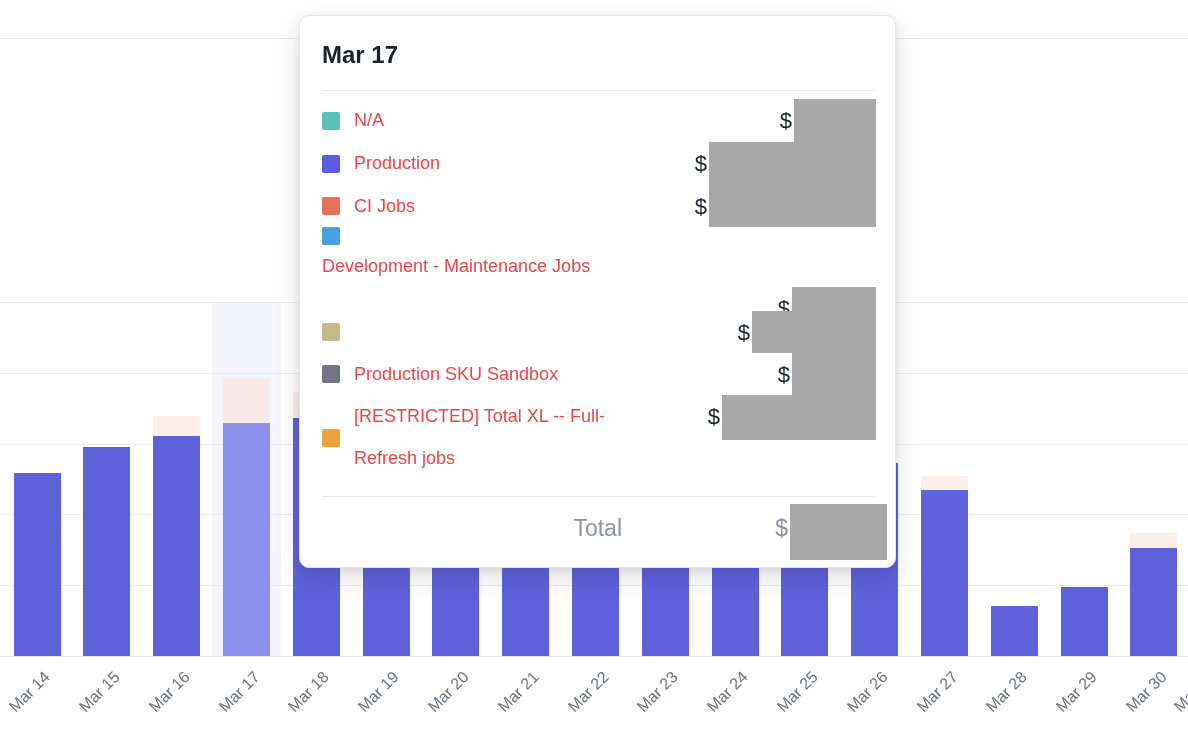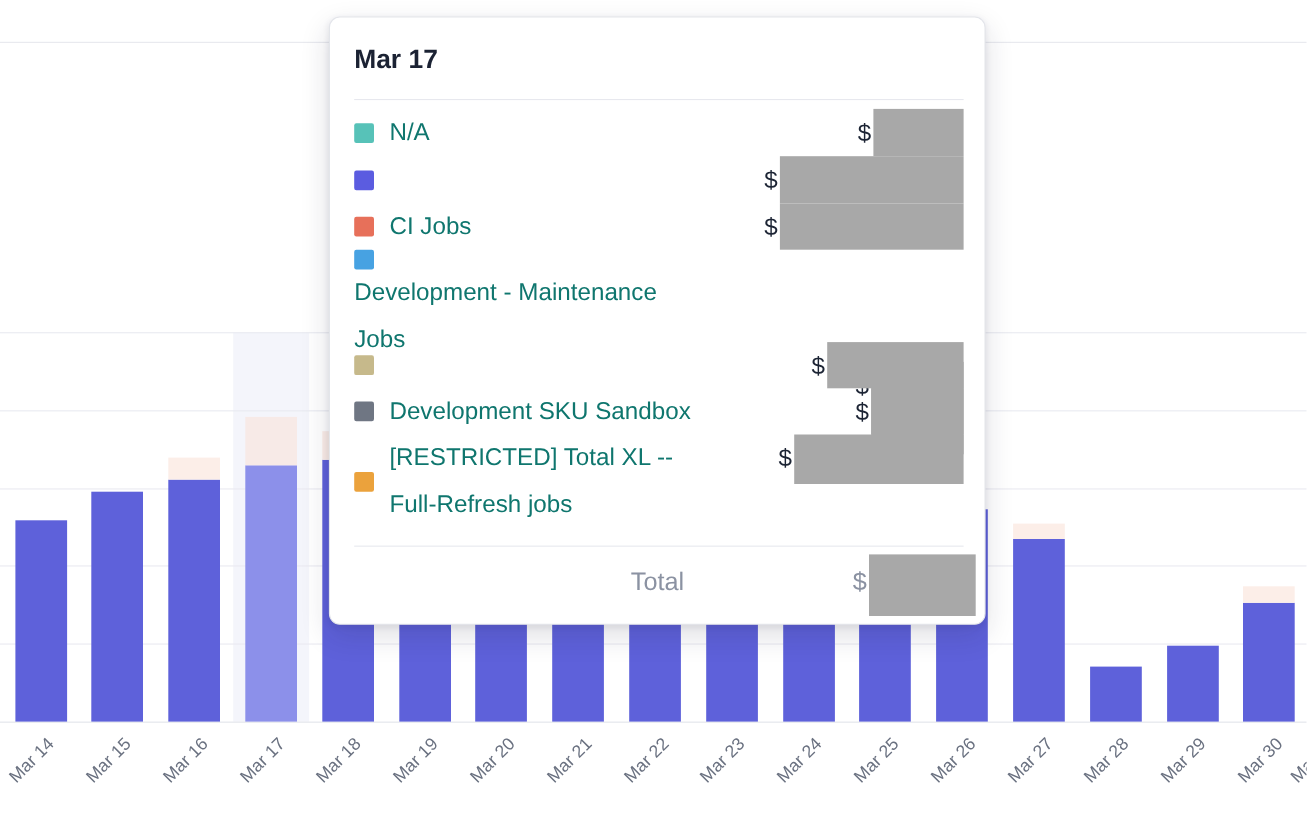--- a/index.html
+++ b/index.html
@@ -16,21 +16,21 @@
   .tooltip{position:absolute;left:299px;top:15px;width:597px;height:553px;box-sizing:border-box;
            background:#ffffff;border:1px solid #e3e5ea;border-radius:10px;
            box-shadow:0 2px 6px rgba(25,30,60,.08),0 10px 26px rgba(25,30,60,.14);
            padding:0 19px 0 22px;z-index:10;}
   .tt-title{margin-top:25px;font-size:24px;font-weight:700;color:#1b2233;}
   .tt-divider{height:1px;background:#e7e8ee;margin-top:21px;}
   .tt-rows{margin-top:8px;}
   .tt-row{display:flex;align-items:stretch;}
   .tt-swatch-wrap{display:flex;align-items:center;margin-right:14px;flex:0 0 18px;}
   .tt-swatch{width:18px;height:18px;border-radius:2px;}
-  .tt-label{width:300px;font-size:22px;line-height:42px;color:#0f766e;}
+  .tt-label{width:300px;font-size:18px;line-height:42px;color:#ef4444;}
   .tt-value{flex:1;display:flex;justify-content:flex-end;align-items:flex-start;}
   .tt-dollar{font-size:22px;line-height:43px;color:#1c2434;}
   .redaction{background:#a8a8a8;margin-left:2px;}
   .tt-divider2{margin-top:16px;}
   .tt-total-row{display:flex;margin-top:7px;height:56px;text-align:right;}
   .tt-total-label{flex:0 0 300px;font-size:23px;line-height:48px;color:#8b92a2;}
   .tt-total-value{flex:1;display:flex;justify-content:flex-end;align-items:flex-start;}
   .tt-total-dollar{font-size:23px;line-height:48px;color:#8b92a2;}
   .tt-total-block{margin-right:-11px;}
 </style>
@@ -100,20 +100,21 @@
           <div class="tt-label">N/A</div>
           <div class="tt-value">
             <div class="tt-dollar">$</div>
             <div class="redaction" style="width: 82px; height: 43px;"></div>
           </div>
         </div>
         <div class="tt-row" style="height: 43px;">
           <div class="tt-swatch-wrap">
             <div class="tt-swatch" style="background: rgb(91, 92, 224);"></div>
           </div>
+          <div class="tt-label">Production</div>
           <div class="tt-value">
             <div class="tt-dollar">$</div>
             <div class="redaction" style="width: 167px; height: 43px;"></div>
           </div>
         </div>
         <div class="tt-row" style="height: 42px;">
           <div class="tt-swatch-wrap">
             <div class="tt-swatch" style="background: rgb(231, 112, 90);"></div>
           </div>
           <div class="tt-label">CI Jobs</div>
@@ -138,21 +139,21 @@
           </div>
           <div class="tt-value">
             <div class="tt-dollar">$</div>
             <div class="redaction" style="width: 124px; height: 42px;"></div>
           </div>
         </div>
         <div class="tt-row" style="height: 42px;">
           <div class="tt-swatch-wrap">
             <div class="tt-swatch" style="background: rgb(111, 118, 131);"></div>
           </div>
-          <div class="tt-label">Development SKU Sandbox</div>
+          <div class="tt-label">Production SKU Sandbox</div>
           <div class="tt-value">
             <div class="tt-dollar">$</div>
             <div class="redaction" style="width: 84px; height: 42px;"></div>
           </div>
         </div>
         <div class="tt-row" style="height: 85px;">
           <div class="tt-swatch-wrap">
             <div class="tt-swatch" style="background: rgb(235, 162, 60);"></div>
           </div>
           <div class="tt-label">[RESTRICTED] Total XL -- Full-Refresh jobs</div>

